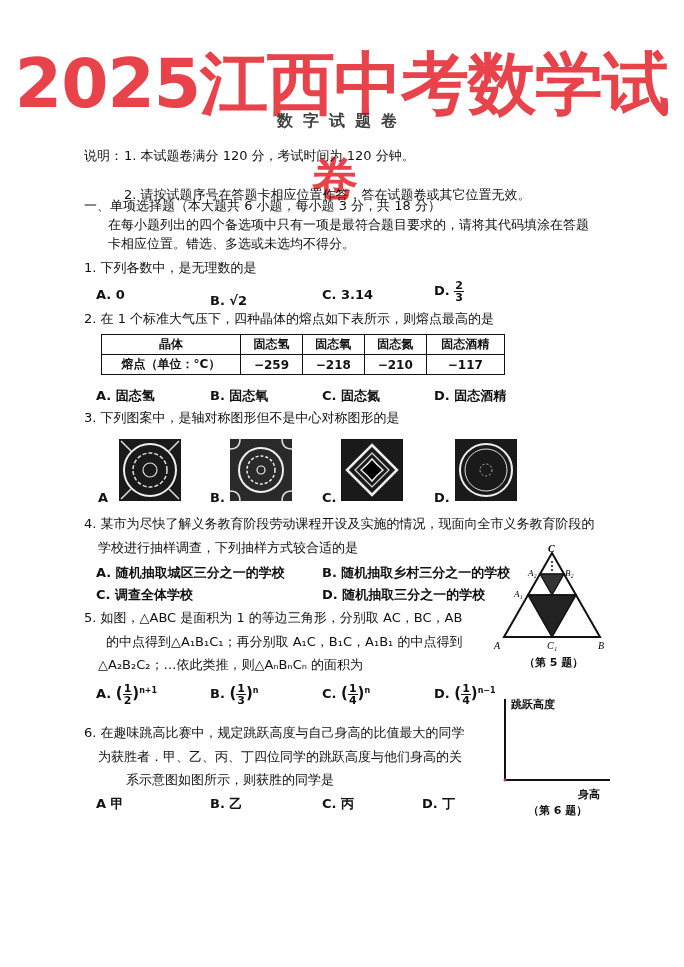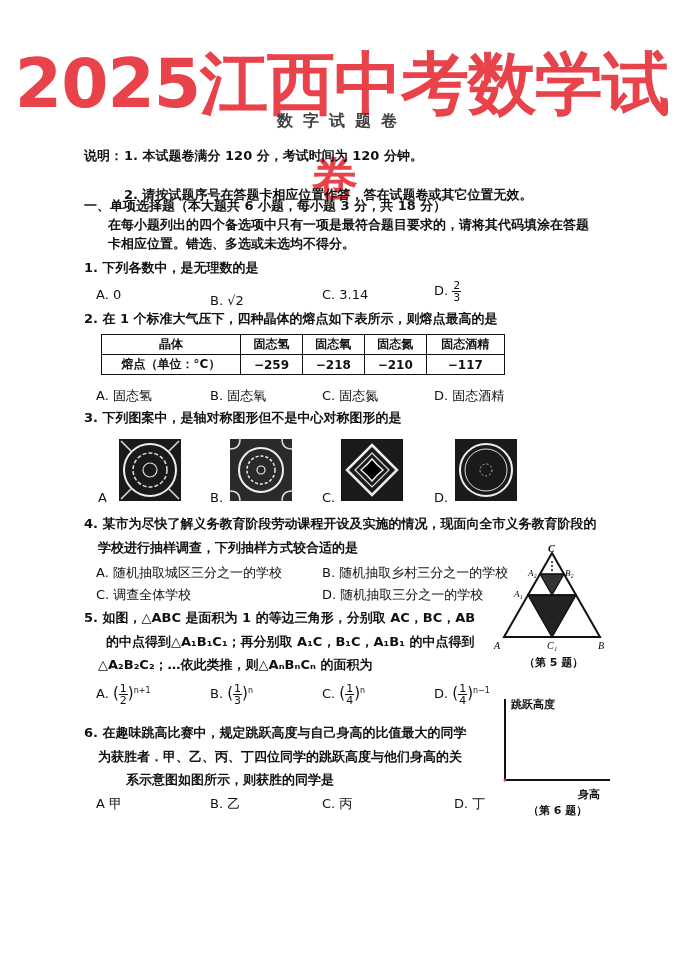--- a/index.html
+++ b/index.html
@@ -5,22 +5,22 @@
   html, body { margin:0; padding:0; background:#ffffff; }
   body { width:684px; height:967px; position:relative; overflow:hidden;
          font-family:"DejaVu Sans", "Liberation Sans", sans-serif; color:#111; }
   .abs { position:absolute; }
   .title-banner { left:0; width:684px; top:44px; text-align:center;
                   font-family:"DejaVu Sans", sans-serif; font-weight:bold;
                   font-size:68px; letter-spacing:-1px; color:#e8424a; line-height:80px; }
   .subtitle { left:0; width:684px; top:111px; text-align:center; font-size:16px;
               font-weight:bold; letter-spacing:10px; color:#404040; }
   .overlay-char { left:312px; top:153px; font-size:46px; font-weight:bold; color:#e8424a; line-height:50px; }
-  .t { font-size:13px; font-weight:bold; line-height:18px; white-space:nowrap; }
-  .opt { font-size:13px; font-weight:normal; white-space:nowrap; }
+  .t { font-size:13px; font-weight:normal; line-height:18px; white-space:nowrap; }
+  .opt { font-size:13px; font-weight:bold; white-space:nowrap; }
   .frac { display:inline-flex; flex-direction:column; align-items:center; vertical-align:middle;
           font-size:11px; line-height:11px; }
   .frac .num { border-bottom:1px solid #111; padding:0 1px; }
   table.melt { border-collapse:collapse; font-size:12px; font-weight:bold; }
   table.melt td { border:1.5px solid #111; height:19px; text-align:center; padding:0 4px; }
   sup { font-size:8px; }
   .paren { font-size:15px; }
   .caption { font-size:11px; font-weight:bold; }
 </style>
 </head>
@@ -164,21 +164,21 @@
   <text x="108" y="104" font-size="10" font-style="italic" font-family="Liberation Serif, serif">B</text>
 </svg>
 <div class="abs caption" style="left:524px; top:655px;">（第 5 题）</div>
 
 <div class="abs t" style="left:84px; top:724px;">6. 在趣味跳高比赛中，规定跳跃高度与自己身高的比值最大的同学</div>
 <div class="abs t" style="left:98px; top:748px;">为获胜者．甲、乙、丙、丁四位同学的跳跃高度与他们身高的关</div>
 <div class="abs t" style="left:98px; top:771px;margin-left:28px;">系示意图如图所示，则获胜的同学是</div>
 <div class="abs opt" style="left:96px; top:795px;">A  甲</div>
 <div class="abs opt" style="left:210px; top:795px;">B. 乙</div>
 <div class="abs opt" style="left:322px; top:795px;">C. 丙</div>
-<div class="abs opt" style="left:454px; top:795px;">D. 丁</div>
+<div class="abs opt" style="left:422px; top:795px;">D. 丁</div>
 
 <svg class="abs" style="left:500px; top:697px;" width="120" height="90">
   <line x1="5" y1="2" x2="5" y2="83" stroke="#111" stroke-width="2"></line>
   <line x1="5" y1="83" x2="110" y2="83" stroke="#111" stroke-width="2"></line>
   <circle cx="5" cy="83" r="1.5" fill="#c33"></circle>
 </svg>
 <div class="abs caption" style="left:511px; top:697px;">跳跃高度</div>
 <div class="abs caption" style="left:578px; top:787px;">身高</div>
 <div class="abs caption" style="left:528px; top:803px;">（第 6 题）</div>
 

